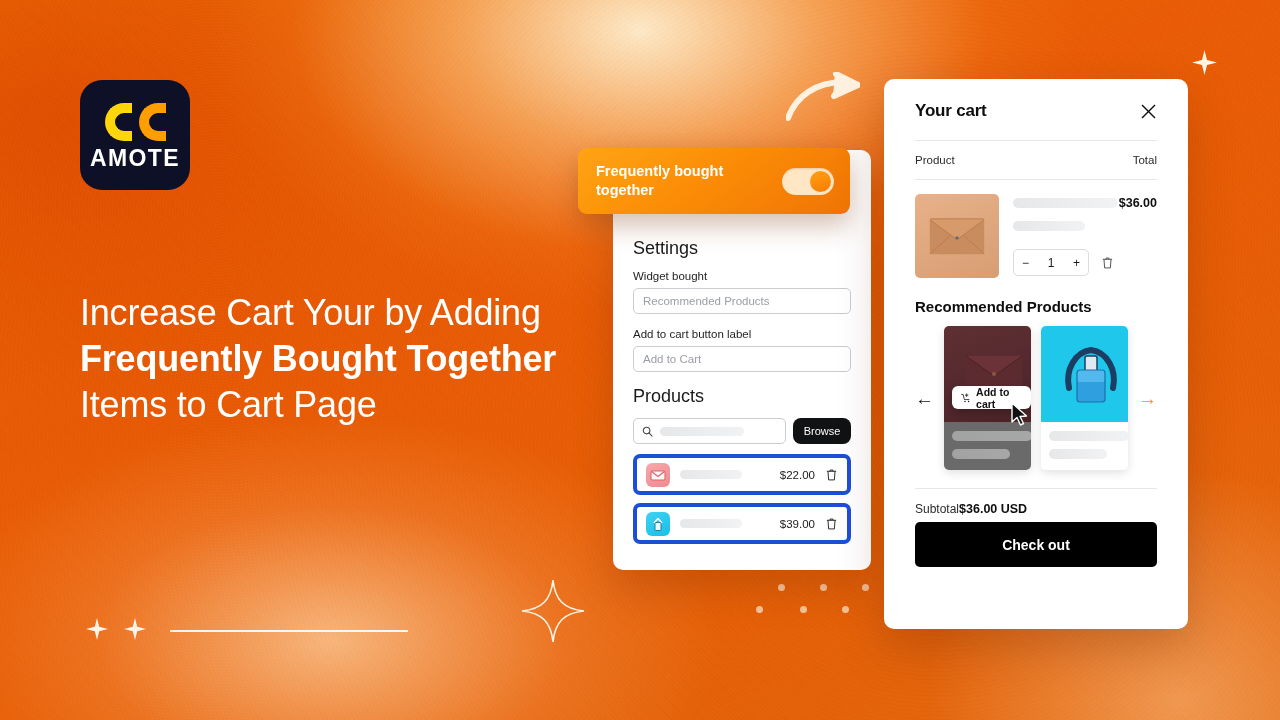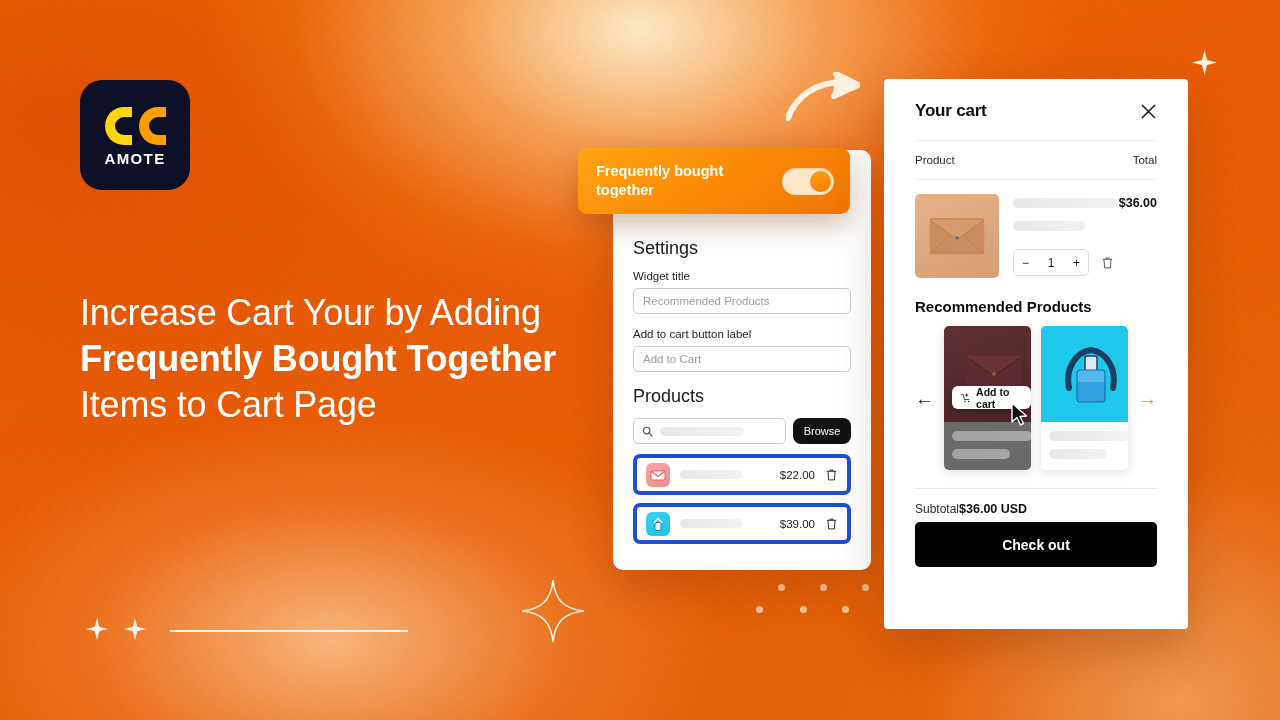--- a/index.html
+++ b/index.html
@@ -48,21 +48,21 @@
     border-radius: 50% 0 0 50% / 50% 0 0 50%;
     border-left: 10px solid currentColor;
     border-top: 10px solid currentColor;
     border-bottom: 10px solid currentColor;
     border-right: 0;
     border-top-left-radius: 60px; border-bottom-left-radius: 60px;
   }
   .qmark.y { color: #ffd60a; }
   .qmark.o { color: #ff9e00; }
   #logo .wordmark {
-    color: #ffffff; font-weight: 700; font-size: 15px;
+    color: #ffffff; font-weight: 700; font-size: 23px;
     letter-spacing: 1.4px; line-height: 1;
   }
 
   
   #headline {
     position: absolute; left: 80px; top: 290px;
     width: 560px;
     color: #ffffff;
     font-size: 36px;
     line-height: 46px;
@@ -159,21 +159,21 @@
     position: absolute; right: 3px; top: 3px;
     width: 21px; height: 21px; border-radius: 50%;
     background: linear-gradient(160deg,#ffa212,#f97a05);
   }
 
   
   #cart-panel {
     position: absolute; left: 884px; top: 79px;
     width: 304px; height: 550px;
     background: #ffffff;
-    border-radius: 4px;
+    border-radius: 10px;
     box-shadow: 0 20px 46px rgba(90,30,0,0.25);
     padding: 22px 31px 0 31px;
   }
   .cart-head { display: flex; align-items: center; justify-content: space-between; }
   .cart-title { font-size: 17px; font-weight: 700; color: #0e0e0e; letter-spacing: -0.2px; }
   .hr { height: 1px; background: #e6e6e6; }
   .cols { display: flex; justify-content: space-between; font-size: 11.5px; color: #2b2b2b; }
   .cart-item { display: flex; gap: 14px; padding: 14px 0 0 0; }
   .cart-thumb {
     width: 84px; height: 84px; border-radius: 5px; flex: none;
@@ -252,21 +252,21 @@
 
 <div id="headline">
   <div>Increase Cart Your by Adding</div>
   <div class="bold">Frequently Bought Together</div>
   <div>Items to Cart Page</div>
 </div>
 
 <div id="settings-card">
   <div class="sec-title">Settings</div>
 
-  <div class="field-label">Widget title</div>
+  <div class="field-label">Widget bought</div>
   <div class="text-input">
     <span>Recommended Products</span>
   </div>
 
   <div class="field-label">Add to cart button label</div>
   <div class="text-input">
     <span>Add to Cart</span>
   </div>
 
   <div class="sec-title" style="margin-top:13px;">Products</div>

